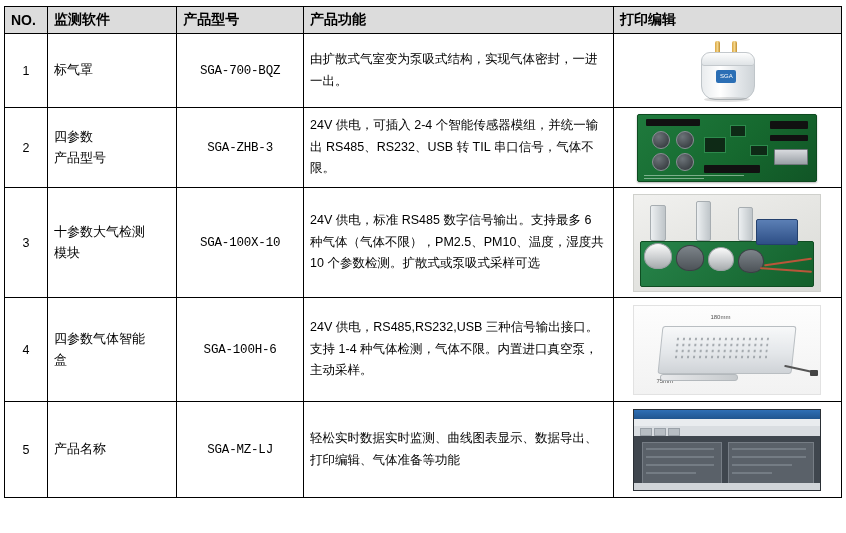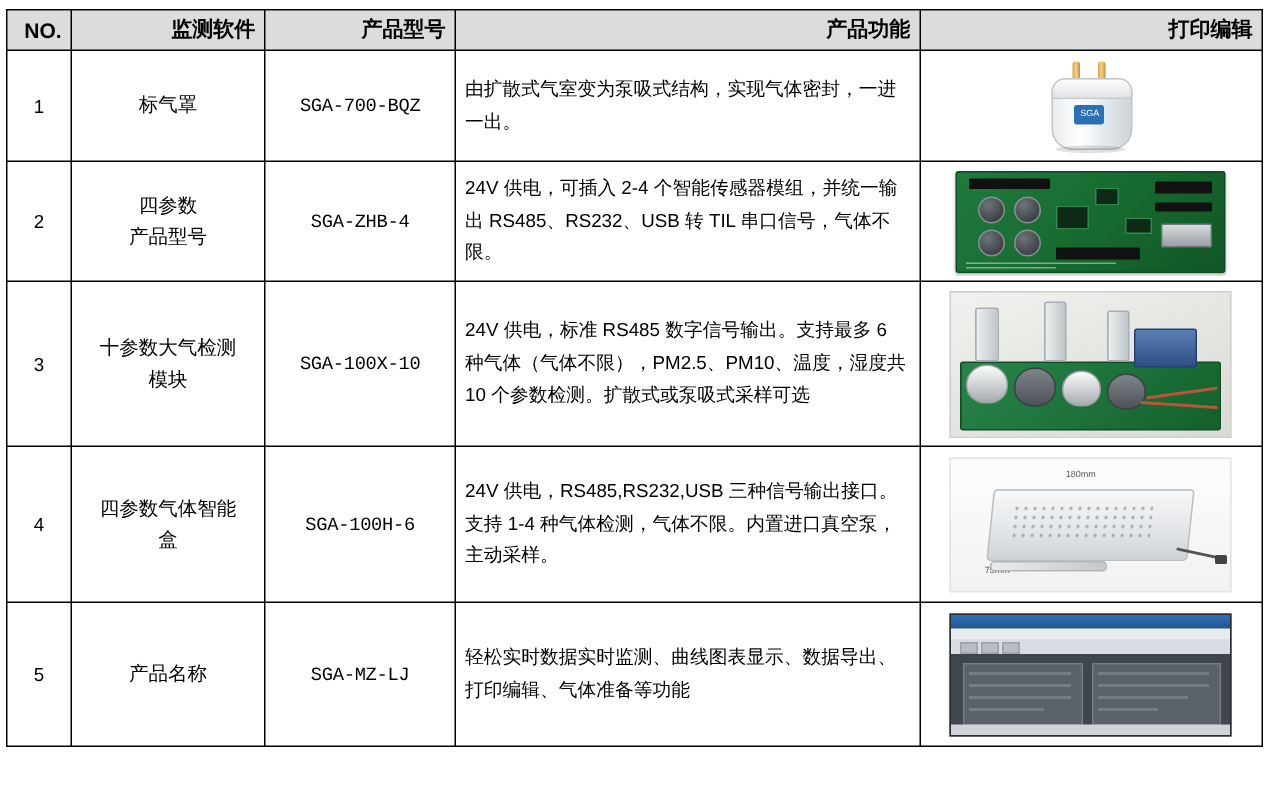--- a/index.html
+++ b/index.html
@@ -27,36 +27,35 @@
   table.product-table th {
     border: 1px solid #000;
     vertical-align: middle;
     padding: 4px 6px;
     box-sizing: border-box;
   }
   thead th {
     background: #dcdcdc;
     font-weight: bold;
     font-size: 14px;
-    text-align: right;
+    text-align: left;
     height: 26px;
     padding: 3px 4px;
   }
   .col-no    { width: 40px; }
   .col-name  { width: 120px; }
   .col-model { width: 118px; }
   .col-func  { width: 288px; }
   .col-img   { width: 212px; }
 
   td.cell-no {
     text-align: center;
     font-size: 12.5px;
   }
   td.cell-name {
-    text-align: center;
     font-size: 13px;
     line-height: 1.55;
   }
   td.cell-model {
     text-align: center;
     font-size: 12.5px;
     font-family: "Liberation Mono", monospace;
     letter-spacing: -0.2px;
   }
   td.cell-func {
@@ -296,21 +295,21 @@
           </div>
         </td>
       </tr>
 
       <tr class="r2">
         <td class="cell-no">2</td>
         <td class="cell-name">
           <div>四参数</div>
           <div>产品型号</div>
         </td>
-        <td class="cell-model">SGA-ZHB-4</td>
+        <td class="cell-model">SGA-ZHB-3</td>
         <td class="cell-func">24V 供电，可插入 2-4 个智能传感器模组，并统一输出 RS485、RS232、USB 转 TIL 串口信号，气体不限。</td>
         <td class="cell-img">
           <div class="img-box">
             <div class="fig fig-pcb">
               <div class="hdr" style="left:8px;top:4px;width:54px;height:7px;"></div>
               <div class="socket" style="left:14px;top:16px;width:16px;height:16px;"></div>
               <div class="socket" style="left:38px;top:16px;width:16px;height:16px;"></div>
               <div class="socket" style="left:14px;top:38px;width:16px;height:16px;"></div>
               <div class="socket" style="left:38px;top:38px;width:16px;height:16px;"></div>
               <div class="chip" style="left:66px;top:22px;width:20px;height:14px;"></div>

